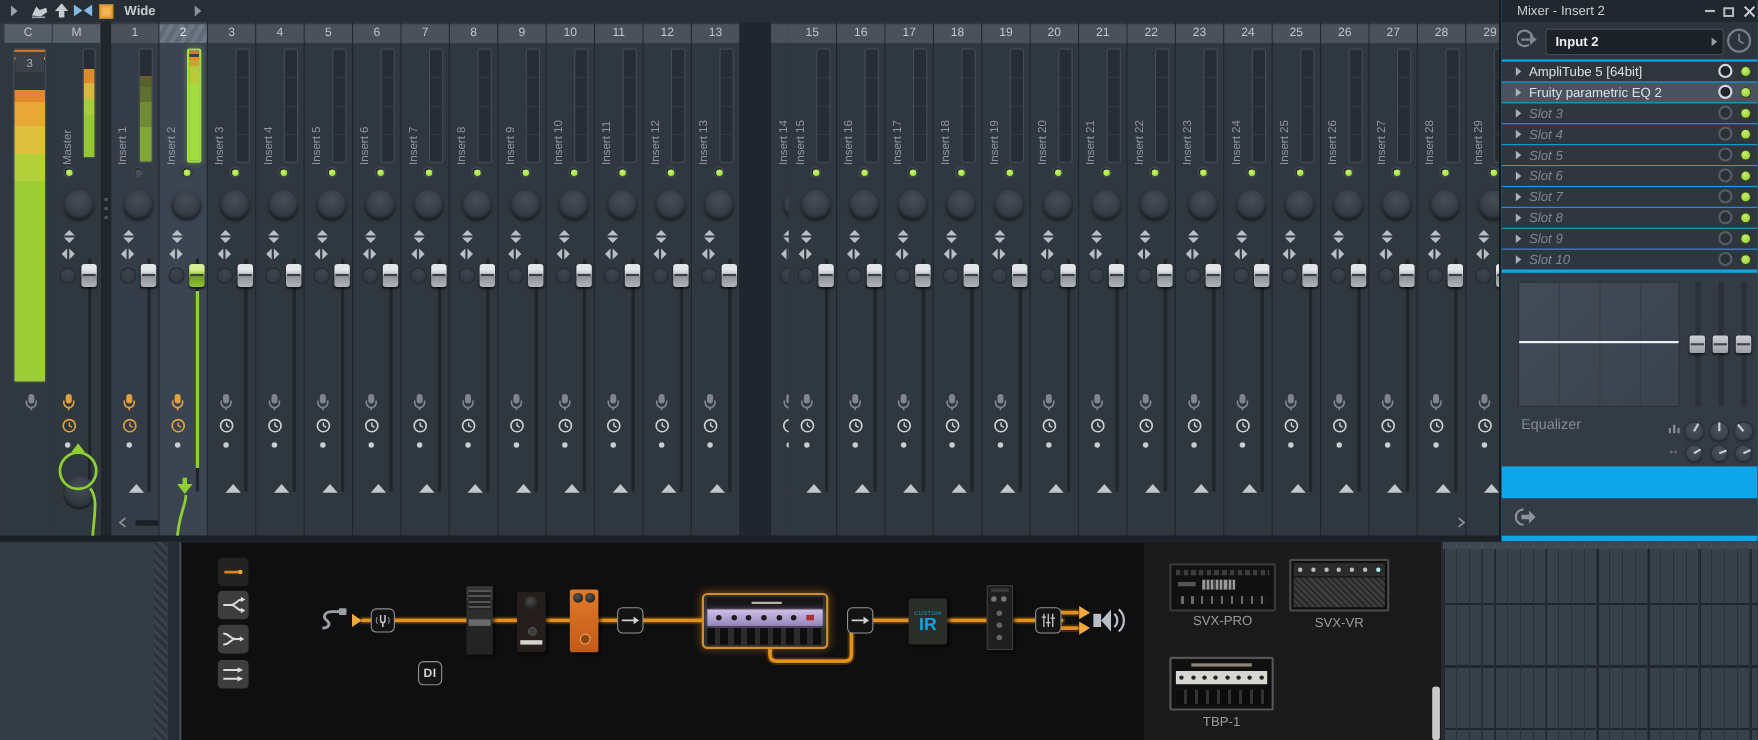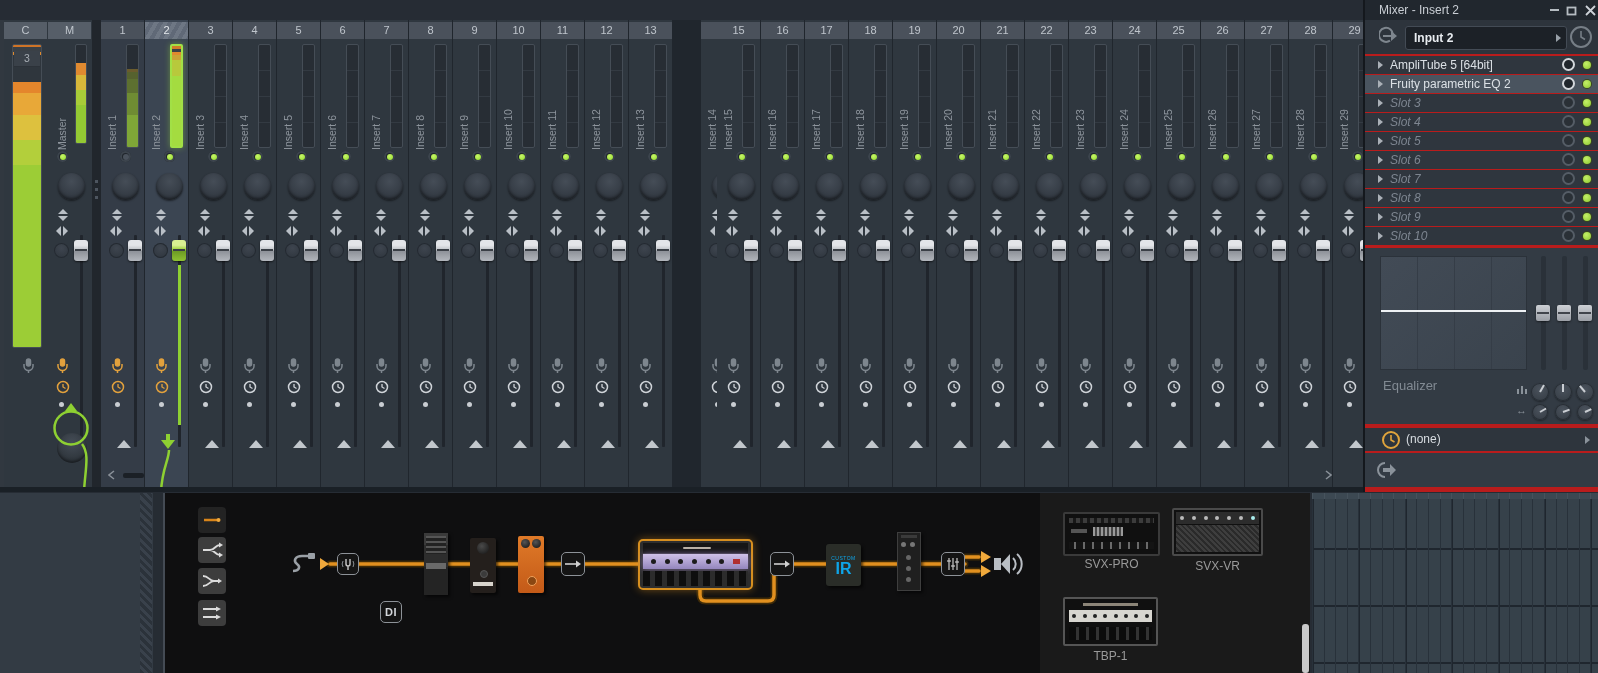--- a/index.html
+++ b/index.html
@@ -64,21 +64,21 @@
   #stripM .knob{left:10px;}
   #stripM .sep,#stripM .pan{left:8px;}
   #stripM .sknob{left:6px;}
   #stripM .fgroove{left:32px;}
   #stripM .fthumb{left:26px;}
   #stripM .mic,#stripM .clock{left:8px;}
   #stripM .dot{left:11px;}
   #bigknob{position:absolute;left:9px;top:413px;width:30px;height:30px;border-radius:50%;background:radial-gradient(circle at 50% 32%,#454d57,#31383f 62%,#282e36);box-shadow:inset 0 -2px 3px rgba(0,0,0,.45);}
   #stripC .mic{left:18px;}
   
-  #panel{left:1365px;top:0;width:233px;height:492px;background:#b91c1c;}
+  #panel{left:1365px;top:0;width:233px;height:492px;background:#0ea5e9;}
   #ptitle{position:absolute;left:0;top:0;width:233px;height:20px;background:#21272e;}
   #ptitle .t{position:absolute;left:14px;top:3px;font-size:12px;color:#c9ced4;}
   .wbtn{position:absolute;top:5px;width:14px;height:12px;}
   #inputrow{position:absolute;left:0;top:20px;width:233px;height:34px;background:#2d343c;}
   .ddl{position:absolute;background:#1c2127;border:1px solid #434b55;border-radius:3px;color:#e8ecf0;font-size:12px;font-weight:bold;}
   .ddl .tx{position:absolute;left:8px;top:50%;transform:translateY(-50%);white-space:nowrap;}
   .ddl .ar{position:absolute;right:5px;top:50%;transform:translateY(-50%);border-left:5px solid #98a0a8;border-top:4px solid transparent;border-bottom:4px solid transparent;width:0;height:0;}
   #postlbl{position:absolute;left:14px;top:44px;font-size:7px;color:#6f777f;letter-spacing:.5px;}
   #slots{position:absolute;left:0;top:56px;width:233px;}
   .srow{position:relative;height:18px;margin-bottom:1px;background:#2f363e;}
@@ -127,20 +127,37 @@
     repeating-linear-gradient(180deg,transparent 0 55px,#1f262e 55px 57px),
     #36414a;}
   #grid .tickbar{position:absolute;left:0;top:0;width:286px;height:6px;background:repeating-linear-gradient(90deg,#46525c 0 1px,transparent 1px 11.6px),#3c4852;}
   #rpgap{left:1363px;top:0;width:2px;height:492px;background:#14181d;}
 </style>
 </head>
 <body>
 
 <div id="root">
 
+  <div id="toolbar" class="abs">
+    <div class="tb-ic tri-r" style="left:10px;top:5px;"></div>
+    <svg class="tb-ic" style="left:27px;" width="18" height="14">
+        <polygon points="2,11 6,3 9,6 15,4 16,8 10,12" fill="#c6cbd1"></polygon>
+        <rect x="2" y="12" width="12" height="1.5" fill="#9aa1a9"></rect>
+      </svg>
+    <svg class="tb-ic" style="left:49px;" width="14" height="14">
+        <polygon points="7,0 13,7 9.5,7 9.5,13 4.5,13 4.5,7 1,7" fill="#c6cbd1"></polygon>
+      </svg>
+    <svg class="tb-ic" style="left:67px;" width="17" height="13">
+        <polygon points="0,1 8,6.5 0,12" fill="#85b9e8"></polygon>
+        <polygon points="17,1 9,6.5 17,12" fill="#85b9e8"></polygon>
+      </svg>
+    <div id="tb-square" class="abs"></div>
+    <span id="layout-label">Wide</span>
+    <div class="tb-ic tri-r" style="left:177px;top:5px;border-left-color:#8a9199;"></div>
+  </div>
 
   <div id="mixer" class="abs">
     <div id="fixedpane">
 
       <div class="strip" id="stripC">
         <div class="hdr hcm">C</div>
         <div class="meter m-c"></div>
         <div id="peak3">3</div>
         <svg class="mic" width="13" height="16">
             <g stroke="#7e868e" fill="none" stroke-width="1.5">
@@ -1290,28 +1307,20 @@
       <div class="eqknob" style="left:167px;top:156px;width:16px;height:16px;">
           <i style="transform:rotate(240deg);"></i>
         </div>
       <div class="eqknob" style="left:190px;top:156px;width:16px;height:16px;">
           <i style="transform:rotate(250deg);"></i>
         </div>
       <div class="eqknob" style="left:212px;top:156px;width:16px;height:16px;">
           <i style="transform:rotate(245deg);"></i>
         </div>
     </div>
-    <div id="nonerow">
-      <svg style="position:absolute;left:16px;top:2px;" width="20" height="20">
-          <circle cx="10" cy="10" r="8" fill="none" stroke="#e0a43c" stroke-width="2"></circle>
-          <path d="M10,5 v5 l3.5,2" stroke="#e0a43c" stroke-width="1.6" fill="none"></path>
-        </svg>
-      <span class="tx">(none)</span>
-      <span class="ar"></span>
-    </div>
     <div id="outrow">
       <svg style="position:absolute;left:12px;top:7px;" width="22" height="20">
           <path d="M8,3 a7,7 0 1 0 0,14" fill="none" stroke="#8a929a" stroke-width="2"></path>
           <polygon points="6,8 13,8 13,4 19,10 13,16 13,12 6,12" fill="#8a929a"></polygon>
         </svg>
     </div>
   </div>
 
   <div id="blpanel" class="abs">
     <div class="hatch"></div>

